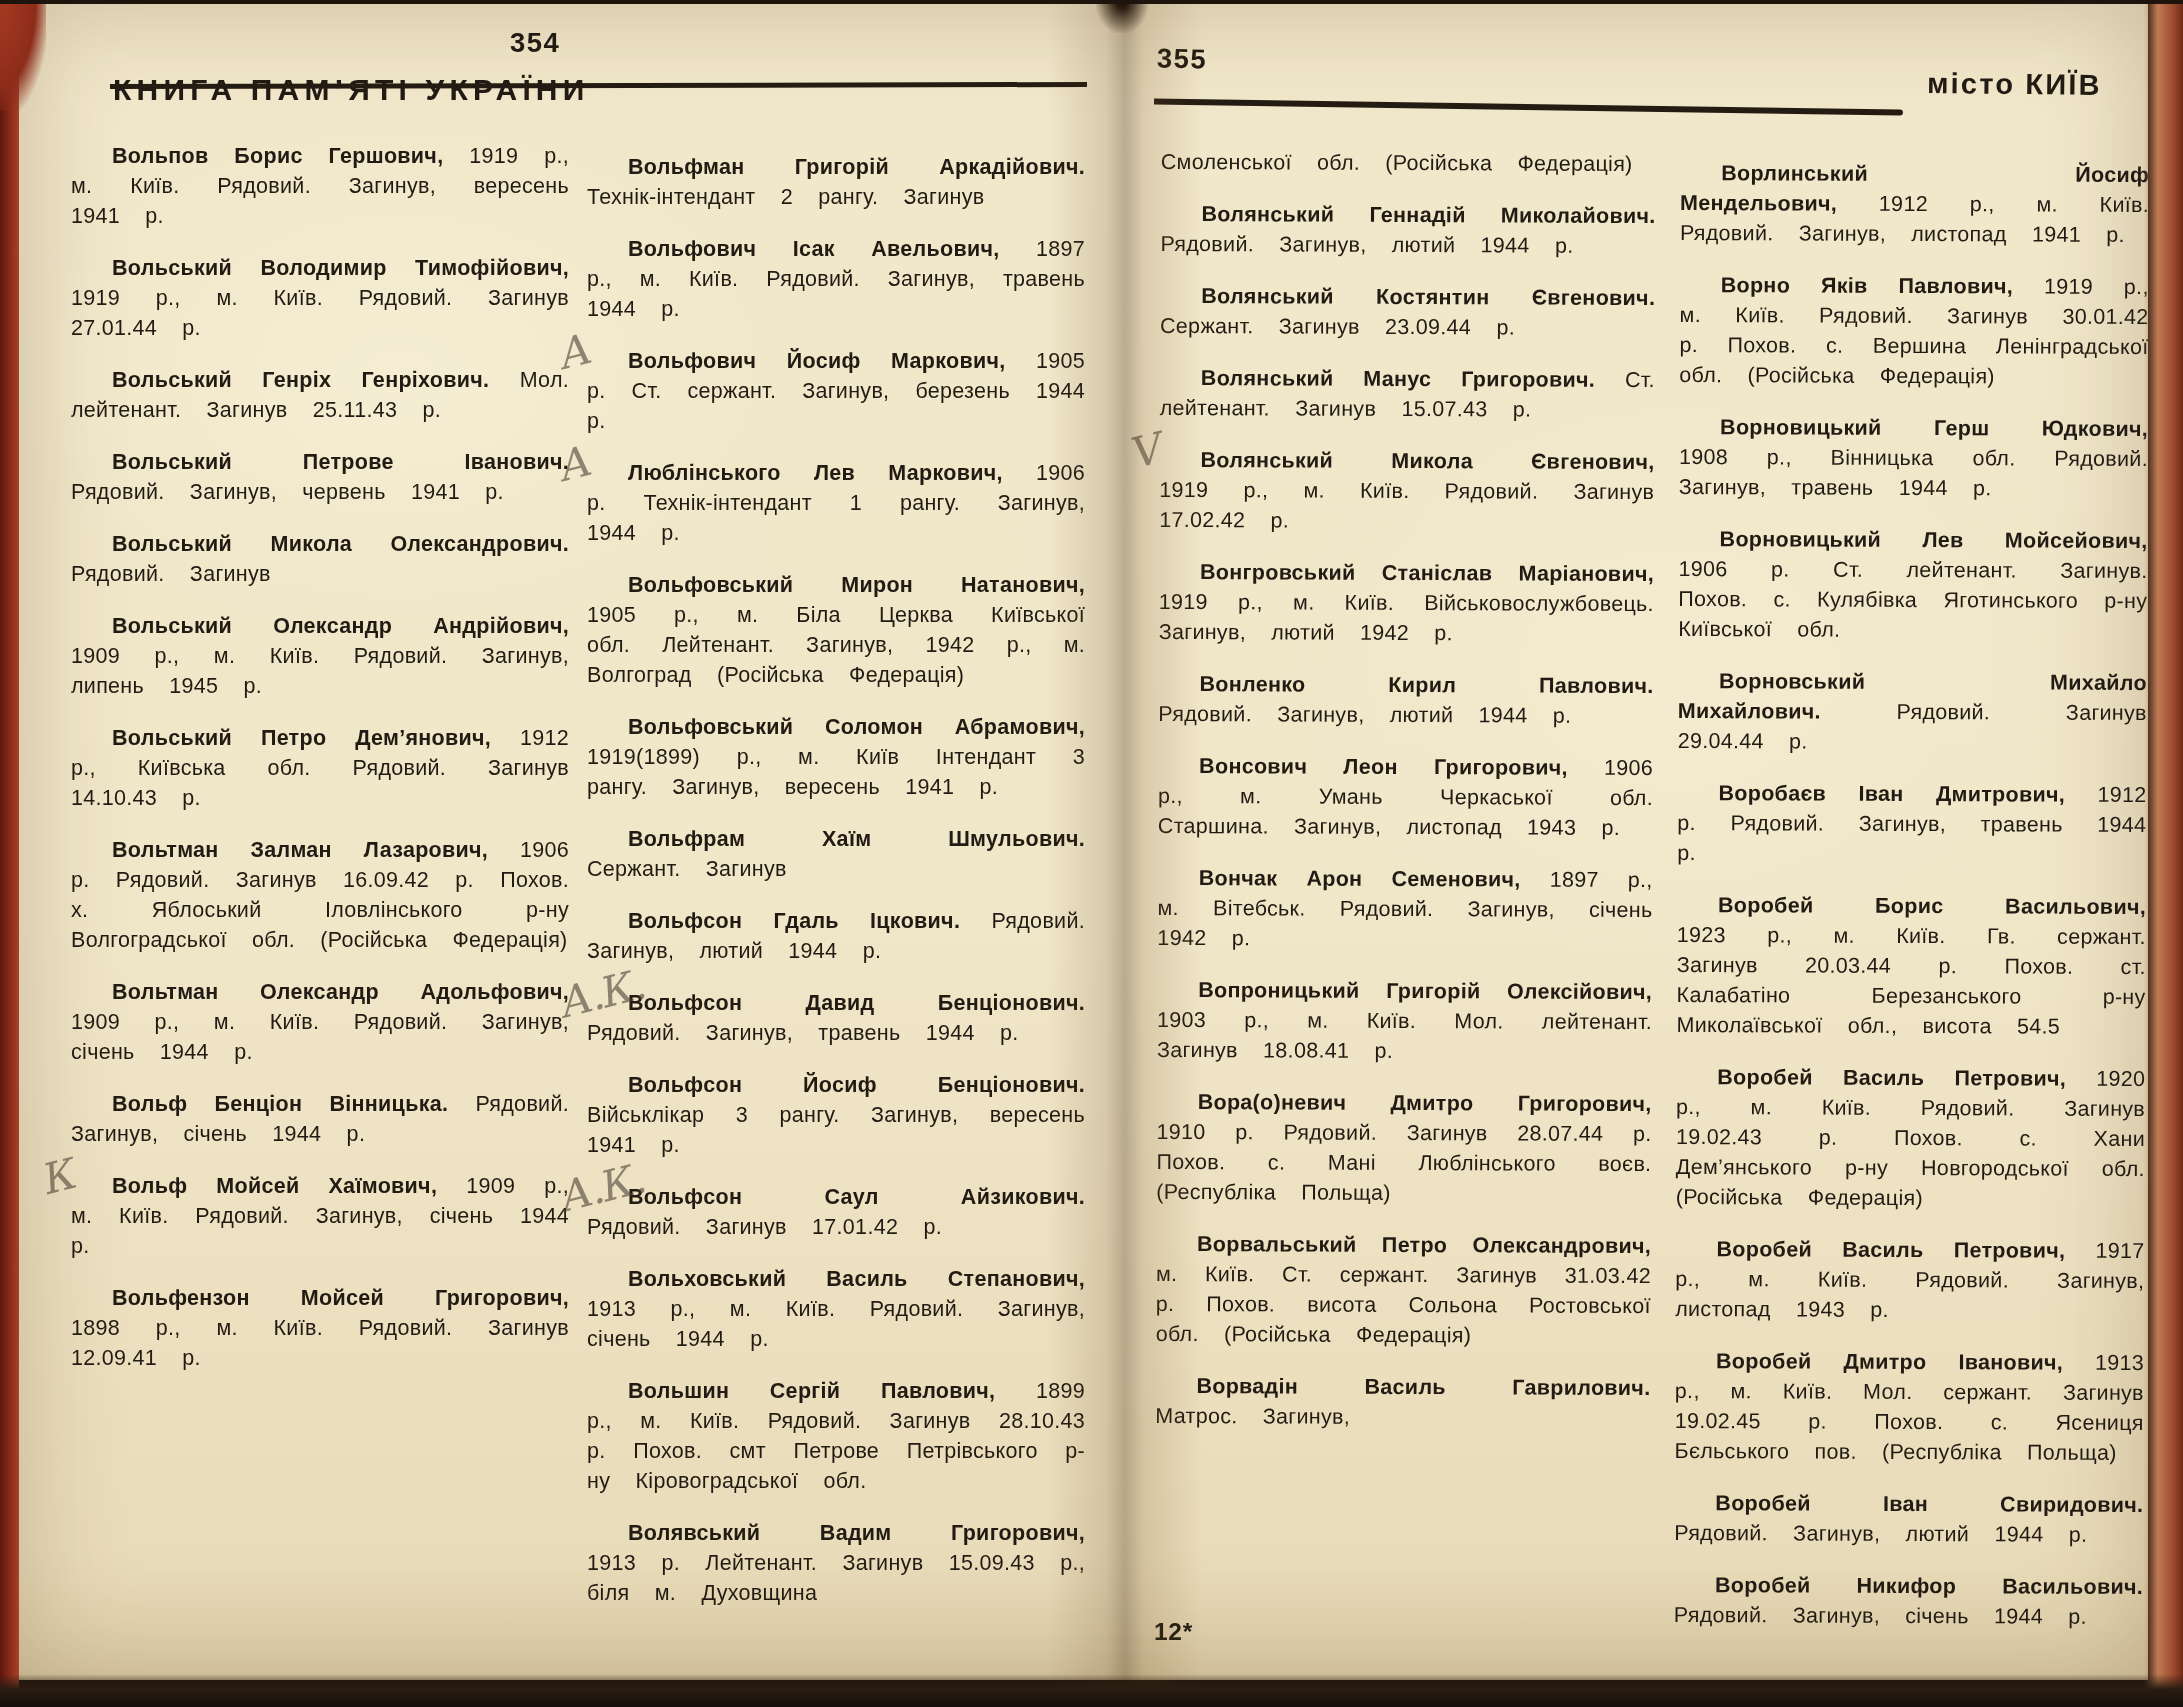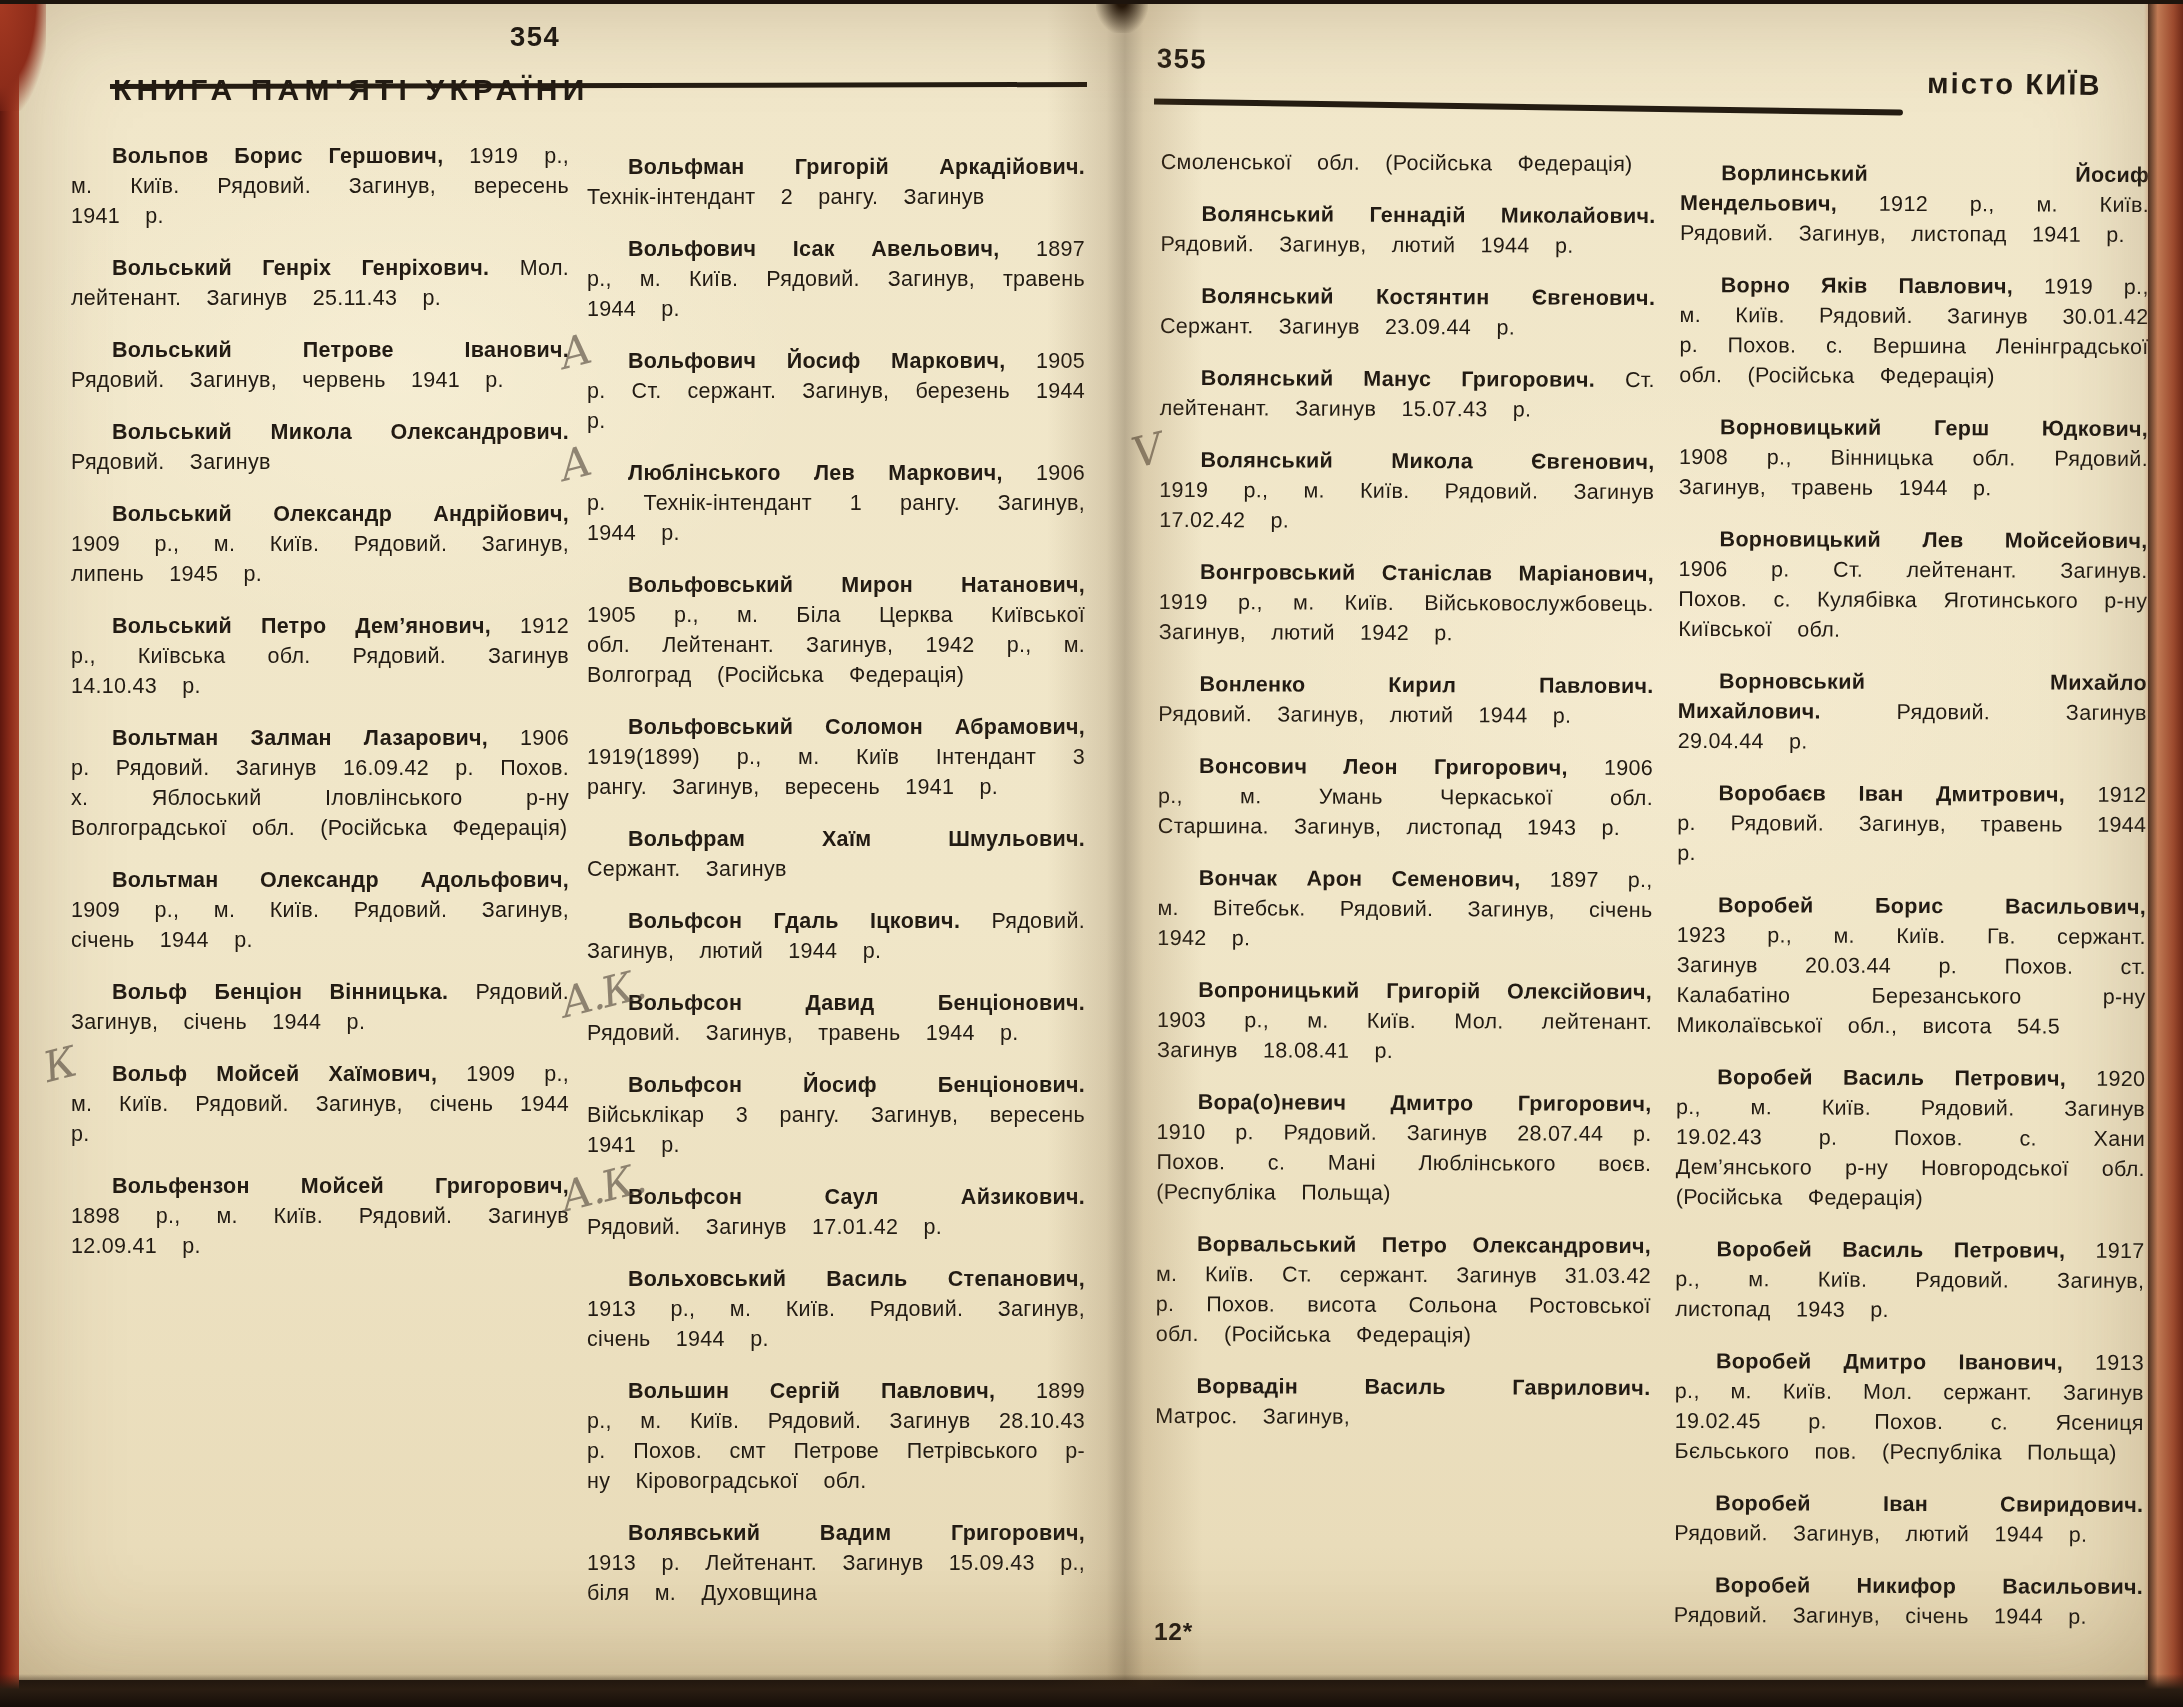--- a/index.html
+++ b/index.html
@@ -29,21 +29,21 @@
     background:linear-gradient(180deg,rgba(42,29,18,0),#2a1d12 45%,#140d08);z-index:6;}
   .edge-top{position:absolute;left:0;top:0;width:2183px;height:4.4px;background:#1d140d;z-index:6;}
   .gutter{position:absolute;left:1047px;top:0;width:156px;height:1708px;z-index:5;pointer-events:none;
     background:linear-gradient(90deg,rgba(90,60,25,0) 0%,rgba(90,60,25,.16) 38%,rgba(60,38,14,.30) 50%,rgba(120,85,40,.18) 62%,rgba(90,60,25,0) 100%);}
   .gutter-top-notch{position:absolute;left:1096px;top:0;width:52px;height:33px;z-index:6;
     background:radial-gradient(ellipse at 50% 0,#241609 15%,rgba(36,22,9,0) 75%);}
 
   
   .hdr{position:absolute;z-index:3;font-weight:bold;}
   .title-left{left:113px;top:25px;font-size:30px;letter-spacing:5.2px;margin-top:48px;}
-  .pagenum-left{left:510px;top:21px;font-size:27.4px;letter-spacing:1.5px;}
+  .pagenum-left{left:510px;top:27px;font-size:27.4px;letter-spacing:1.5px;}
   .rule-left{position:absolute;left:110px;top:83px;width:977px;height:5.2px;background:#241c12;z-index:3;transform:rotate(-0.12deg);}
   .pagenum-right{left:1157px;top:43px;font-size:27.4px;letter-spacing:1.5px;transform:rotate(1deg);}
   .title-right{left:1927px;top:68px;font-size:29px;letter-spacing:2.2px;transform:rotate(0.6deg);}
   .rule-right{position:absolute;left:1154px;top:104px;width:749px;height:6px;background:#241c12;z-index:3;transform:rotate(0.85deg);border-radius:0 3px 3px 0;}
 
   
   .col{position:absolute;z-index:2;font-size:21.5px;line-height:30px;text-align:justify;
     word-spacing:19px;letter-spacing:0.3px;}
   .col1{left:71px;top:141px;width:498px;}
   .col2{left:587px;top:152px;width:498px;}
@@ -70,20 +70,21 @@
   <div class="hdr title-left">КНИГА ПАМ’ЯТІ УКРАЇНИ</div>
   <div class="hdr pagenum-left">354</div>
   <div class="rule-left"></div>
 
   <div class="hdr pagenum-right">355</div>
   <div class="hdr title-right">місто КИЇВ</div>
   <div class="rule-right"></div>
 
   <div class="col col1">
       <p class="entry"><b class="nm">Вольпов Борис Гершович,</b> <span>1919 р., м. Київ. Рядовий. Загинув, вересень 1941 р.</span></p>
+      <p class="entry"><b class="nm">Вольський Володимир Тимофійович,</b> <span>1919 р., м. Київ. Рядовий. Загинув 27.01.44 р.</span></p>
       <p class="entry"><b class="nm">Вольський Генріх Генріхович.</b> <span>Мол. лейтенант. Загинув 25.11.43 р.</span></p>
       <p class="entry"><b class="nm">Вольський Петрове Іванович.</b> <span>Рядовий. Загинув, червень 1941 р.</span></p>
       <p class="entry"><b class="nm">Вольський Микола Олександрович.</b> <span>Рядовий. Загинув</span></p>
       <p class="entry"><b class="nm">Вольський Олександр Андрійович,</b> <span>1909 р., м. Київ. Рядовий. Загинув, липень 1945 р.</span></p>
       <p class="entry"><b class="nm">Вольський Петро Дем’янович,</b> <span>1912 р., Київська обл. Рядовий. Загинув 14.10.43 р.</span></p>
       <p class="entry"><b class="nm">Вольтман Залман Лазарович,</b> <span>1906 р. Рядовий. Загинув 16.09.42 р. Похов. х. Яблоський Іловлінського р-ну Волгоградської обл. (Російська Федерація)</span></p>
       <p class="entry"><b class="nm">Вольтман Олександр Адольфович,</b> <span>1909 р., м. Київ. Рядовий. Загинув, січень 1944 р.</span></p>
       <p class="entry"><b class="nm">Вольф Бенціон Вінницька.</b> <span>Рядовий. Загинув, січень 1944 р.</span></p>
       <p class="entry"><span class="mark">К</span><b class="nm">Вольф Мойсей Хаїмович,</b> <span>1909 р., м. Київ. Рядовий. Загинув, січень 1944 р.</span></p>
       <p class="entry"><b class="nm">Вольфензон Мойсей Григорович,</b> <span>1898 р., м. Київ. Рядовий. Загинув 12.09.41 р.</span></p>

